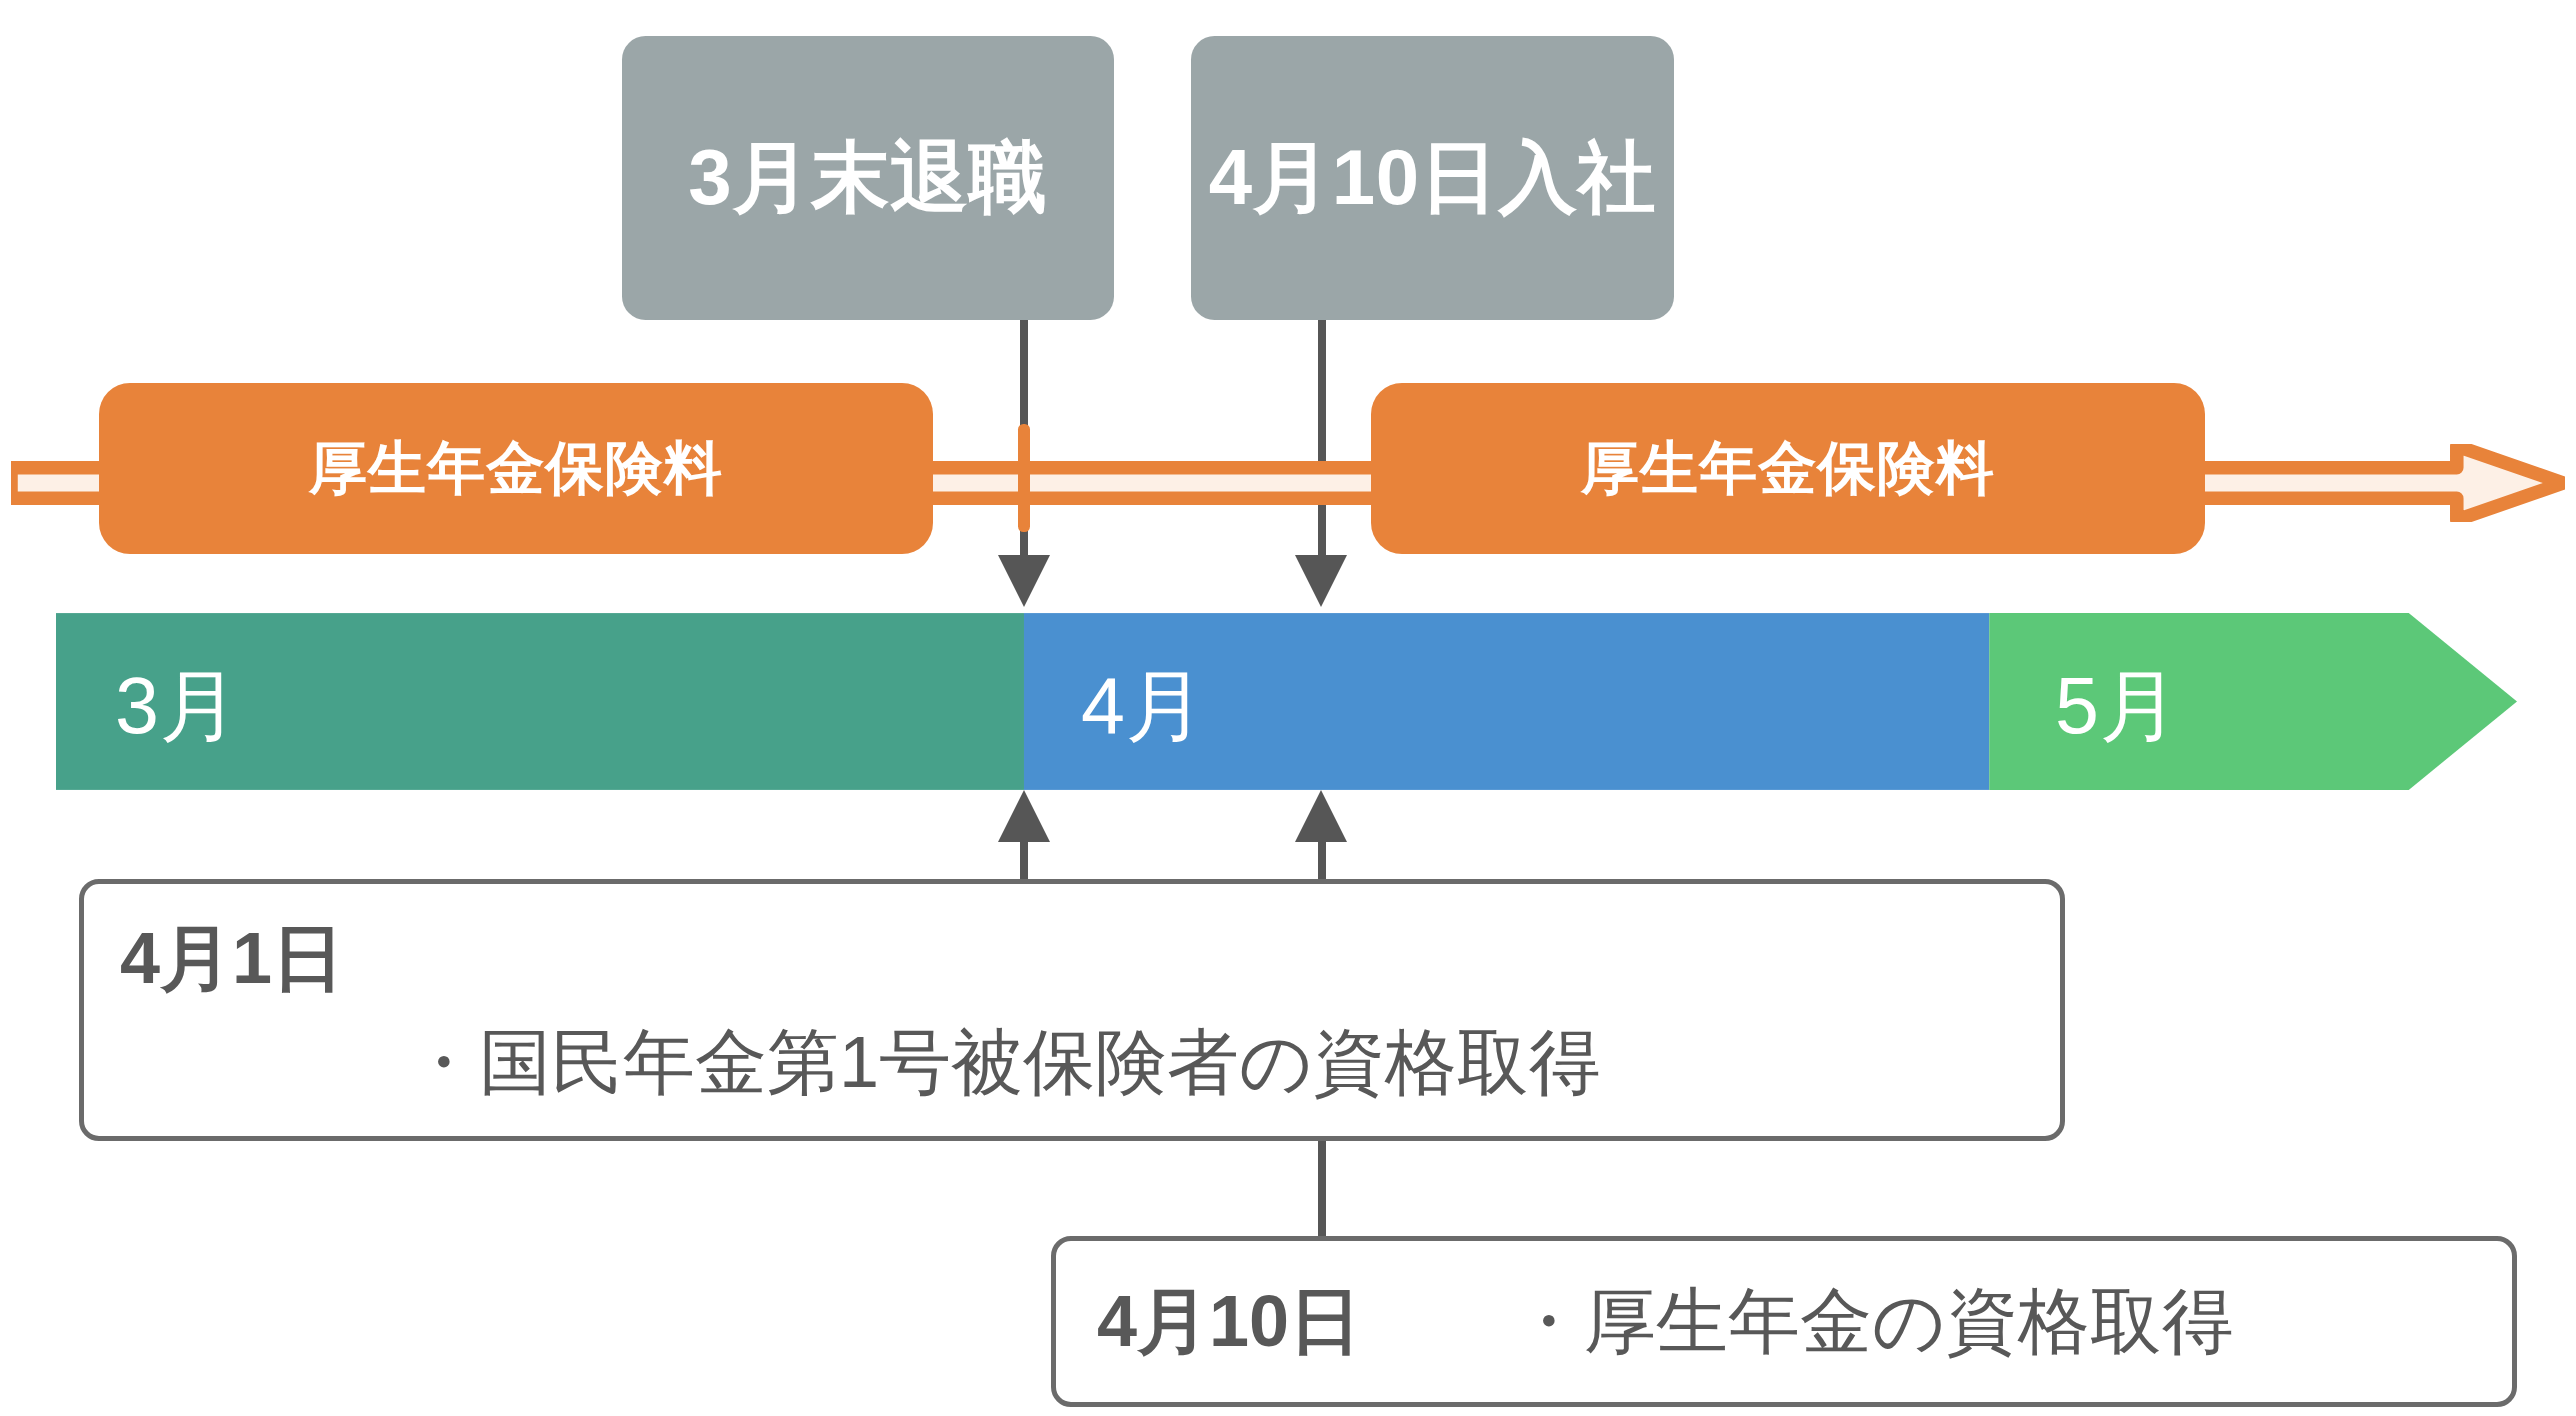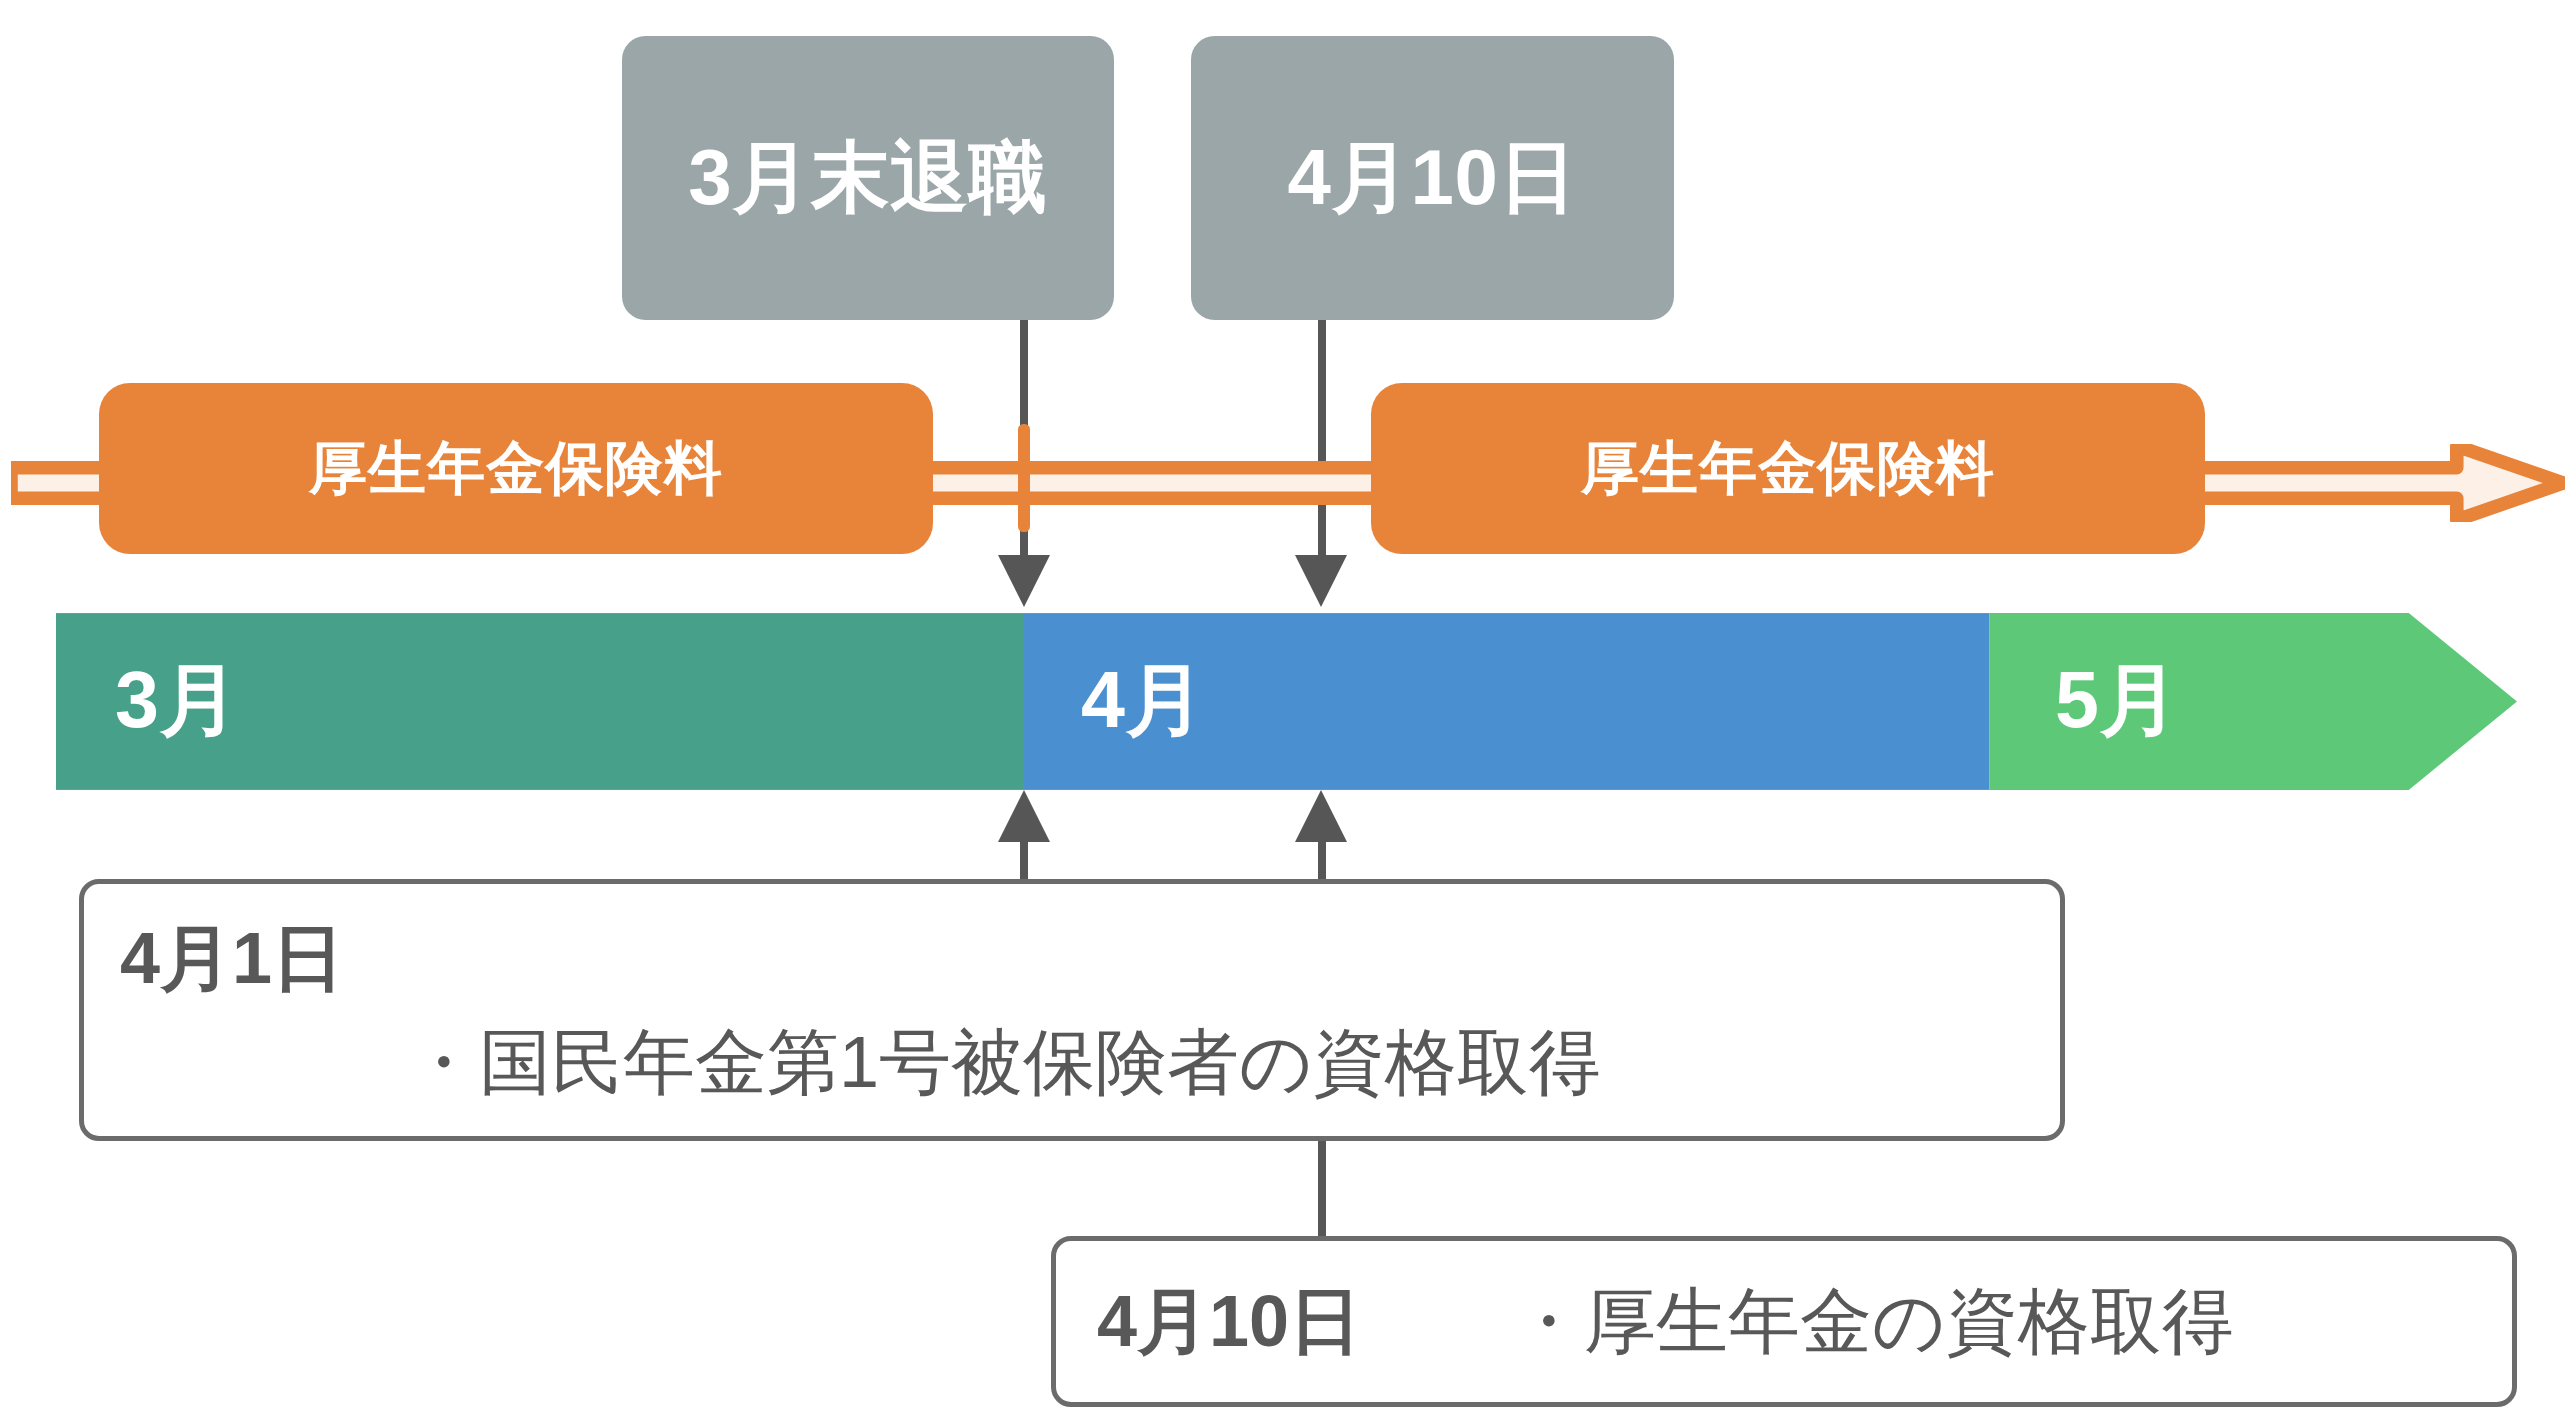--- a/index.html
+++ b/index.html
@@ -97,24 +97,25 @@
     position: absolute;
     left: 56px;
     top: 613px;
     width: 2461px;
     height: 177px;
   }
   .months svg { display: block; }
   .month-label {
     position: absolute;
     color: #ffffff;
-    font-weight: bold;
+    font-weight: normal;
     font-size: 79px;
     white-space: nowrap;
     letter-spacing: 0.01em;
+    margin-top: 6px;
   }
 
   
   .note {
     position: absolute;
     background: #ffffff;
     border: 5.4px solid #6b6b6b;
     border-radius: 20px;
     box-sizing: border-box;
     color: #585858;
@@ -154,20 +155,21 @@
   <div class="vline" style="left:1318px; top:316px; height:275px;"></div>
   <div class="arrow-down" style="left:1295px; top:555px;"></div>
 
   <div class="event-box" style="left:622px; top:36px; width:492px; height:284px;">
     <span class="ln">3月末</span>
     <span class="ln">退職</span>
   </div>
 
   <div class="event-box" style="left:1191px; top:36px; width:483px; height:284px;">
     <span class="ln">4月10日</span>
+    <span class="ln">入社</span>
   </div>
 
   <div class="track-wrap">
     <svg width="2554" height="78" viewBox="0 0 2832 86" xmlns="http://www.w3.org/2000/svg">
       <path d="M 0,26 L 2712,26 L 2712,2 L 2830,43 L 2712,84 L 2712,60 L 0,60 Z" fill="#fdf0e6" stroke="#e8833a" stroke-width="15" stroke-linejoin="round"></path>
     </svg>
   </div>
 
   <div class="track-tick" style="left:1018px; top:424px; height:108px;"></div>
 

